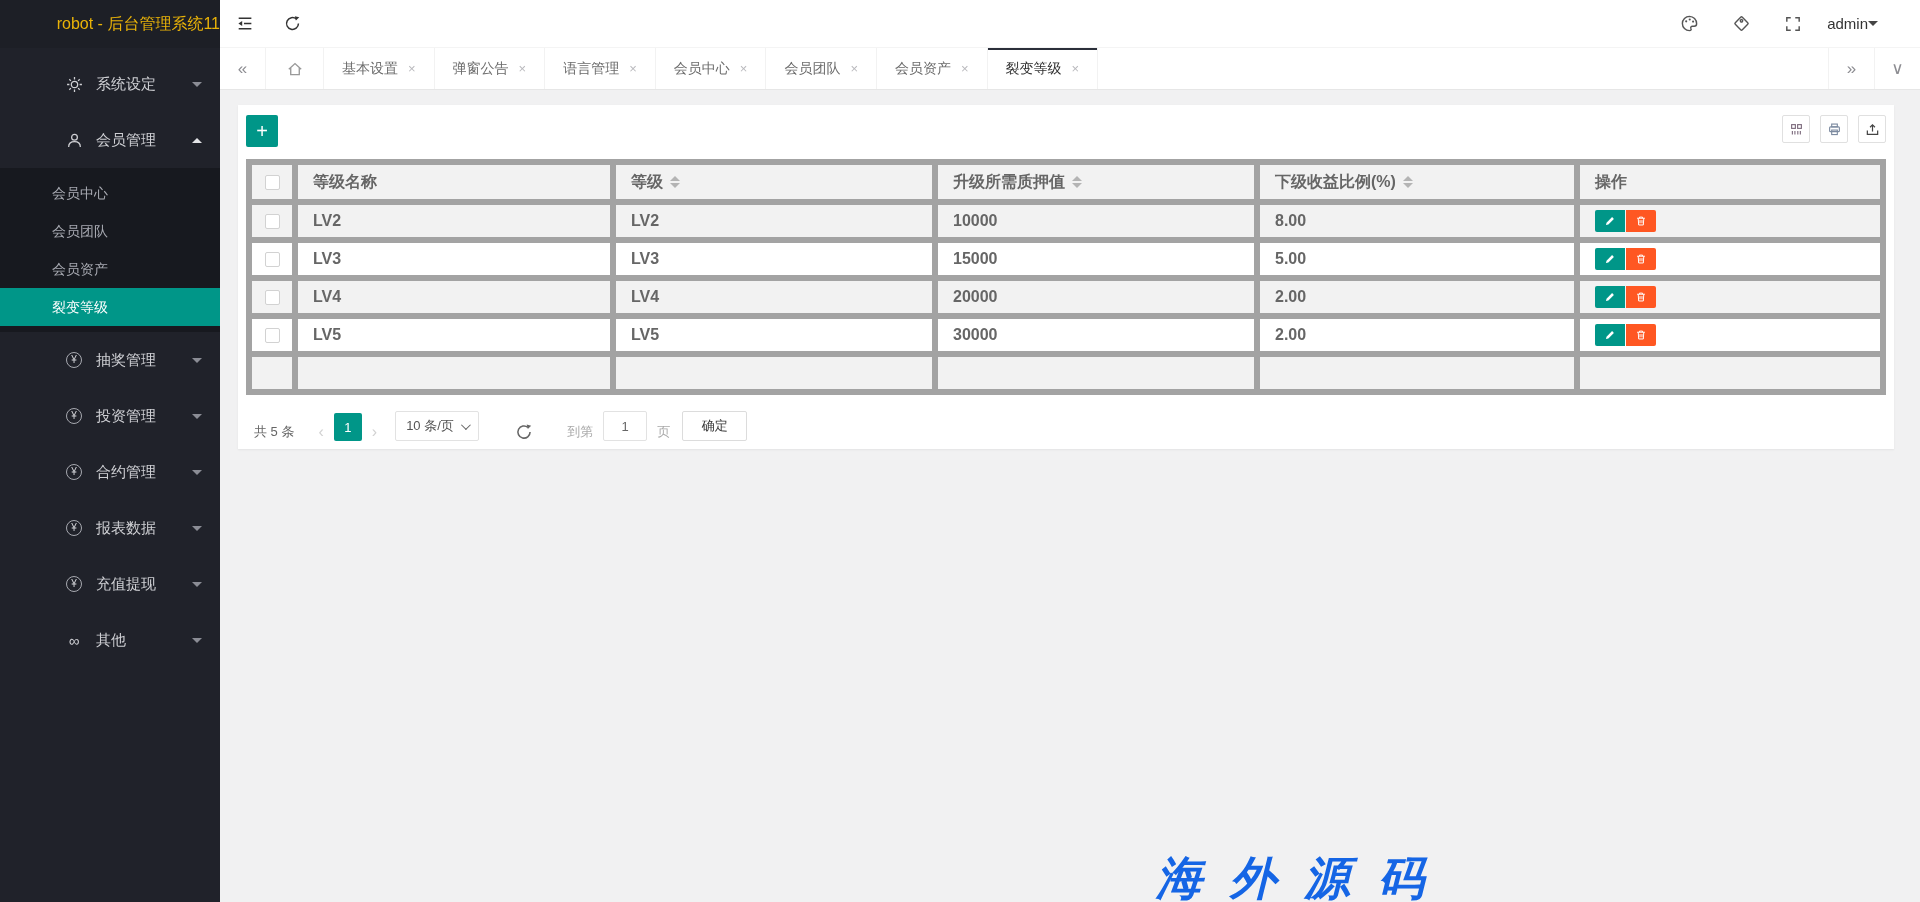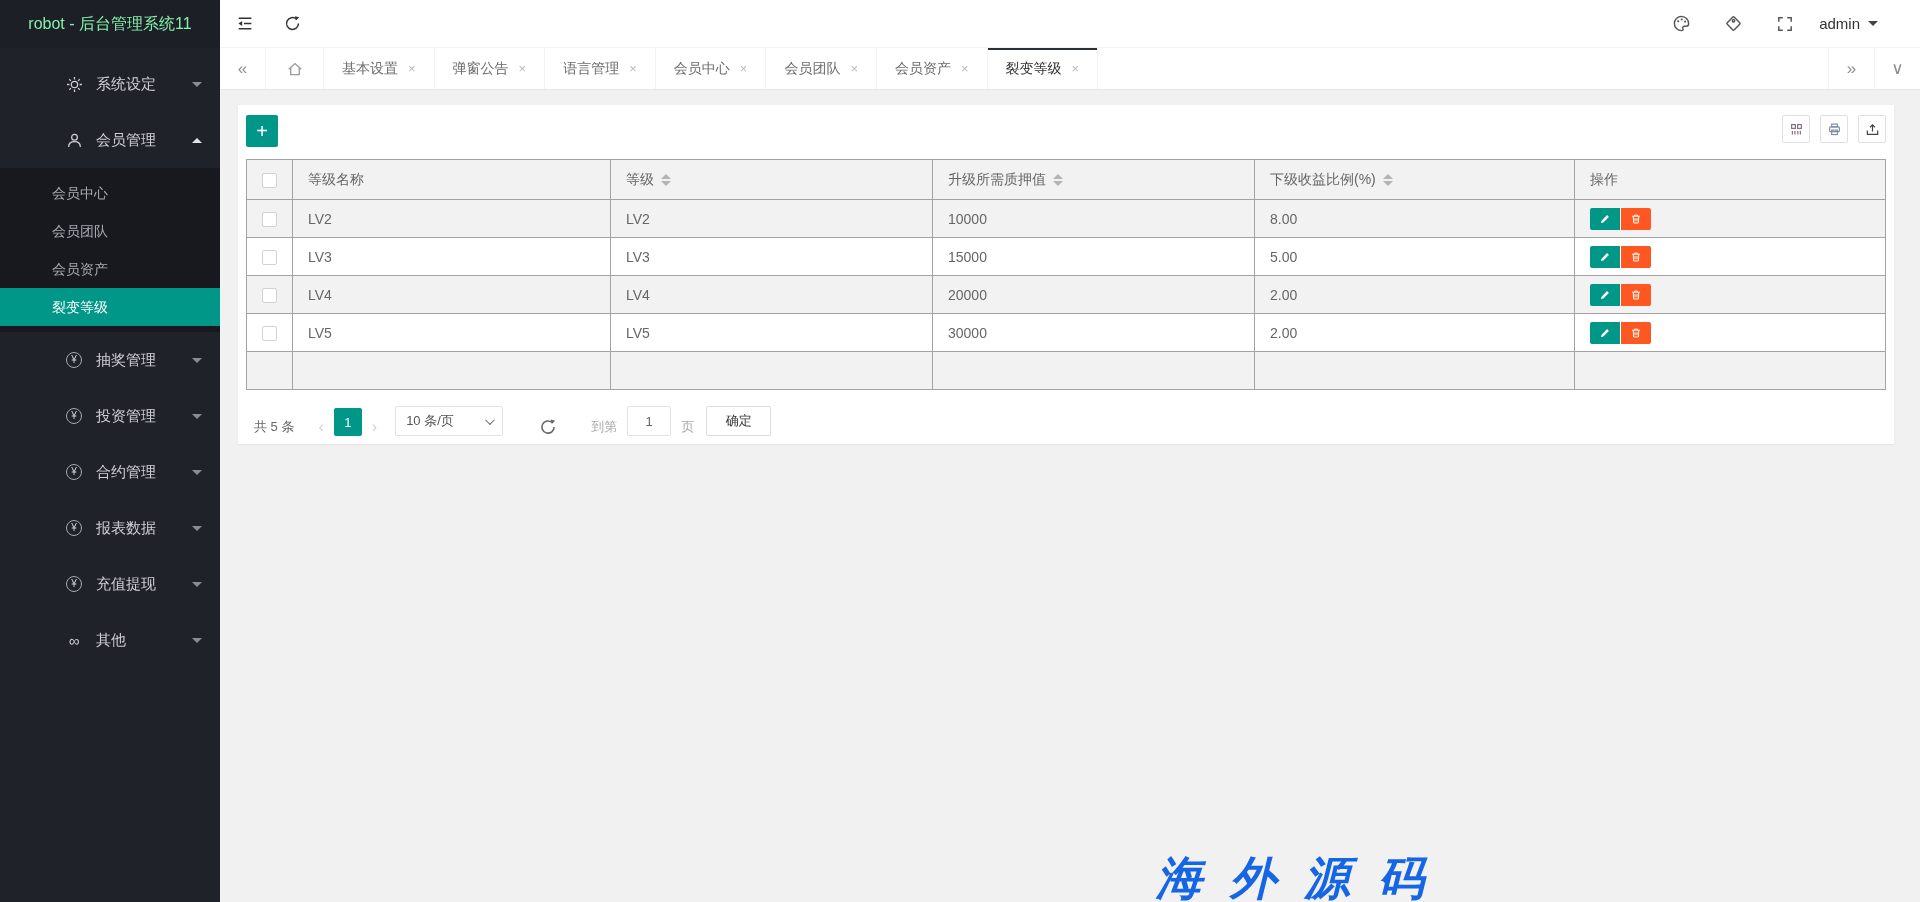--- a/index.html
+++ b/index.html
@@ -1,39 +1,39 @@
 <!DOCTYPE html>
 <html><head>
 <meta charset="utf-8">
 <style>
   * { margin:0; padding:0; box-sizing:border-box; }
   html,body { width:1920px; height:902px; overflow:hidden; background:#f1f1f2;
     font-family:"Liberation Sans","DejaVu Sans",sans-serif; font-size:14px; color:#666; }
 
   
   .sidebar { position:absolute; left:0; top:0; width:220px; height:902px; background:#20222a; z-index:5; }
-  .logo { height:48px; line-height:48px; text-align:center; color:#86efac; font-size:16px; background:#1d1f26; white-space:nowrap; }
+  .logo { height:48px; line-height:48px; text-align:right; color:#eab308; font-size:16px; background:#1d1f26; white-space:nowrap; }
   .nav { padding-top:8px; }
   .nav-item { position:relative; height:56px; display:flex; align-items:center; padding:0 20px; color:#cfd0d4; cursor:pointer;margin-left:44px; }
   .nav-item .ico { width:20px; margin-right:12px; display:flex; justify-content:center; align-items:center; }
   .nav-item .lbl { font-size:15px; }
   .caret-down { position:absolute; right:18px; width:0; height:0; border-left:5px solid transparent; border-right:5px solid transparent; border-top:5px solid #8b8d95; }
   .caret-up { position:absolute; right:18px; width:0; height:0; border-left:5px solid transparent; border-right:5px solid transparent; border-bottom:5px solid #e3e4e7; }
   .submenu { background:#17191f; padding:6px 0; }
   .sub-item { height:38px; line-height:38px; padding-left:52px; color:#a9abb3; font-size:14px; cursor:pointer; }
   .sub-item.active { background:#009688; color:#fff; }
   .yen-circ { width:16px; height:16px; border:1px solid #a7a9b0; border-radius:50%; font-size:10px; line-height:14px; text-align:center; color:#cfd0d4; display:inline-block; }
   .inf { font-size:15px; color:#cfd0d4; line-height:1; }
 
   
   .topbar { position:absolute; left:220px; top:0; right:0; height:48px; background:#fff; border-bottom:1px solid #f4f4f4; display:flex; align-items:center; z-index:4; }
   .tb-btn { width:48px; height:48px; display:flex; align-items:center; justify-content:center; cursor:pointer; }
   .topbar-right { margin-left:auto; display:flex; align-items:center; padding-right:34px; }
   .tb-ico { width:52px; height:48px; display:flex; align-items:center; justify-content:center; cursor:pointer; }
-  .admin-box { display:flex; align-items:center; gap:8px; padding:0 8px; height:48px; cursor:pointer; color:#333; font-size:15px; }
+  .admin-box { display:flex; align-items:center; padding:0 8px; height:48px; cursor:pointer; color:#333; font-size:15px; }
   .admin-caret { width:0; height:0; border-left:5px solid transparent; border-right:5px solid transparent; border-top:5px solid #444; }
 
   
   .tabbar { position:absolute; left:220px; top:48px; right:0; height:42px; background:#fff; border-bottom:1px solid #e6e6e6; display:flex; align-items:stretch; z-index:4; }
   .tab-ctrl { width:46px; display:flex; align-items:center; justify-content:center; color:#8d8d92; font-size:17px; cursor:pointer; border-right:1px solid #f2f2f2; }
   .tab-ctrl.rt { border-right:none; border-left:1px solid #f2f2f2; }
   .tab-home { width:58px; display:flex; align-items:center; justify-content:center; border-right:1px solid #f2f2f2; cursor:pointer; }
   .tab { position:relative; display:flex; align-items:center; gap:10px; padding:0 18px; border-right:1px solid #f2f2f2; color:#6b6b6b; cursor:pointer; white-space:nowrap; }
   .tab .x { color:#b9b9bd; font-size:13px; }
   .tab.active { color:#2f2f2f; }
@@ -42,40 +42,40 @@
 
   
   .content { position:absolute; left:220px; top:90px; right:0; bottom:0; background:#f1f1f2; }
   .card { margin:15px 26px 0 18px; background:#fff; padding:10px 8px 8px; box-shadow:0 1px 2px rgba(0,0,0,.06); }
   .toolbar { display:flex; align-items:flex-start; height:44px; }
   .btn-add { width:32px; height:32px; background:#009688; color:#fff; font-size:20px; line-height:30px; text-align:center; border:none; border-radius:2px; cursor:pointer; }
   .tool-right { margin-left:auto; display:flex; gap:10px; }
   .tool-ico { width:28px; height:28px; border:1px solid #e0e0e0; border-radius:2px; background:#fff; display:flex; align-items:center; justify-content:center; cursor:pointer; }
 
   table { width:100%; border-collapse:collapse; table-layout:fixed; }
-  th,td { border:1px solid #a3a3a3; font-weight:400; text-align:left; padding:0 0 0 15px; font-size:14px; color:#666; overflow:hidden; white-space:nowrap; }
+  th,td { border:6px solid #a3a3a3; font-weight:700; text-align:left; padding:0 0 0 15px; font-size:16px; color:#666; overflow:hidden; white-space:nowrap; }
   th { background:#f2f2f2; height:40px; }
   td { height:38px; background:#fff; }
   tr.zebra td { background:#f2f2f2; }
   .col-ck { text-align:center; padding:0; }
   .ckbox { width:15px; height:15px; border:1px solid #d2d2d2; border-radius:2px; background:#fff; display:inline-block; vertical-align:middle; cursor:pointer; }
   .sorts { display:inline-block; vertical-align:middle; margin-left:7px; }
   .sorts i { display:block; width:0; height:0; border-left:5px solid transparent; border-right:5px solid transparent; }
   .sorts .up { border-bottom:5px solid #b4b4b4; margin-bottom:2px; }
   .sorts .dn { border-top:5px solid #b4b4b4; }
   .act-btn { width:30px; height:22px; border:none; border-radius:0; display:inline-flex; align-items:center; justify-content:center; cursor:pointer; vertical-align:middle; }
   .act-edit { background:#009688; border-radius:2px 0 0 2px; }
   .act-del { background:#ff5722; border-radius:0 2px 2px 0; margin-left:1px; }
 
   
   .pager { display:flex; align-items:flex-end; height:46px; padding:0 8px; font-size:13px; color:#666; }
   .pg-total { margin-right:14px; }
   .pg-arrow { color:#d2d2d2; font-size:16px; padding:0 10px; cursor:default; }
   .pg-cur { min-width:28px; height:28px; background:#009688; color:#fff; border-radius:2px; display:flex; align-items:center; justify-content:center; cursor:pointer; }
-  .pg-size { display:flex; align-items:center; justify-content:space-between; width:108px; height:30px; border:1px solid #e2e2e2; border-radius:2px; padding:0 10px; margin-left:8px; background:#fff; cursor:pointer; color:#555; }
+  .pg-size { display:flex; align-items:center; justify-content:space-between; width:84px; height:30px; border:1px solid #e2e2e2; border-radius:2px; padding:0 10px; margin-left:8px; background:#fff; cursor:pointer; color:#555; }
   .pg-size .chev { width:7px; height:7px; border-right:1.5px solid #666; border-bottom:1.5px solid #666; transform:rotate(45deg) translateY(-2px); }
   .pg-refresh { margin-left:36px; cursor:pointer; display:flex; }
   .pg-goto { color:#aaa; margin-left:34px; }
   .pg-input { width:44px; height:30px; border:1px solid #e2e2e2; border-radius:2px; text-align:center; color:#666; font-size:13px; margin:0 10px; background:#fff; }
   .pg-unit { color:#aaa; }
   .pg-ok { margin-left:12px; width:65px; height:30px; background:#fff; border:1px solid #dcdcdc; border-radius:2px; color:#333; font-size:13px; cursor:pointer; }
 
   
   .wm { position:absolute; left:880px; top:758px; width:380px; text-align:center; z-index:2; }
   .wm-t { font-family:"DejaVu Serif","Liberation Serif",serif; font-style:italic; font-weight:bold; font-size:46px; color:#1565e5; letter-spacing:28px; padding-left:28px; white-space:nowrap; }

